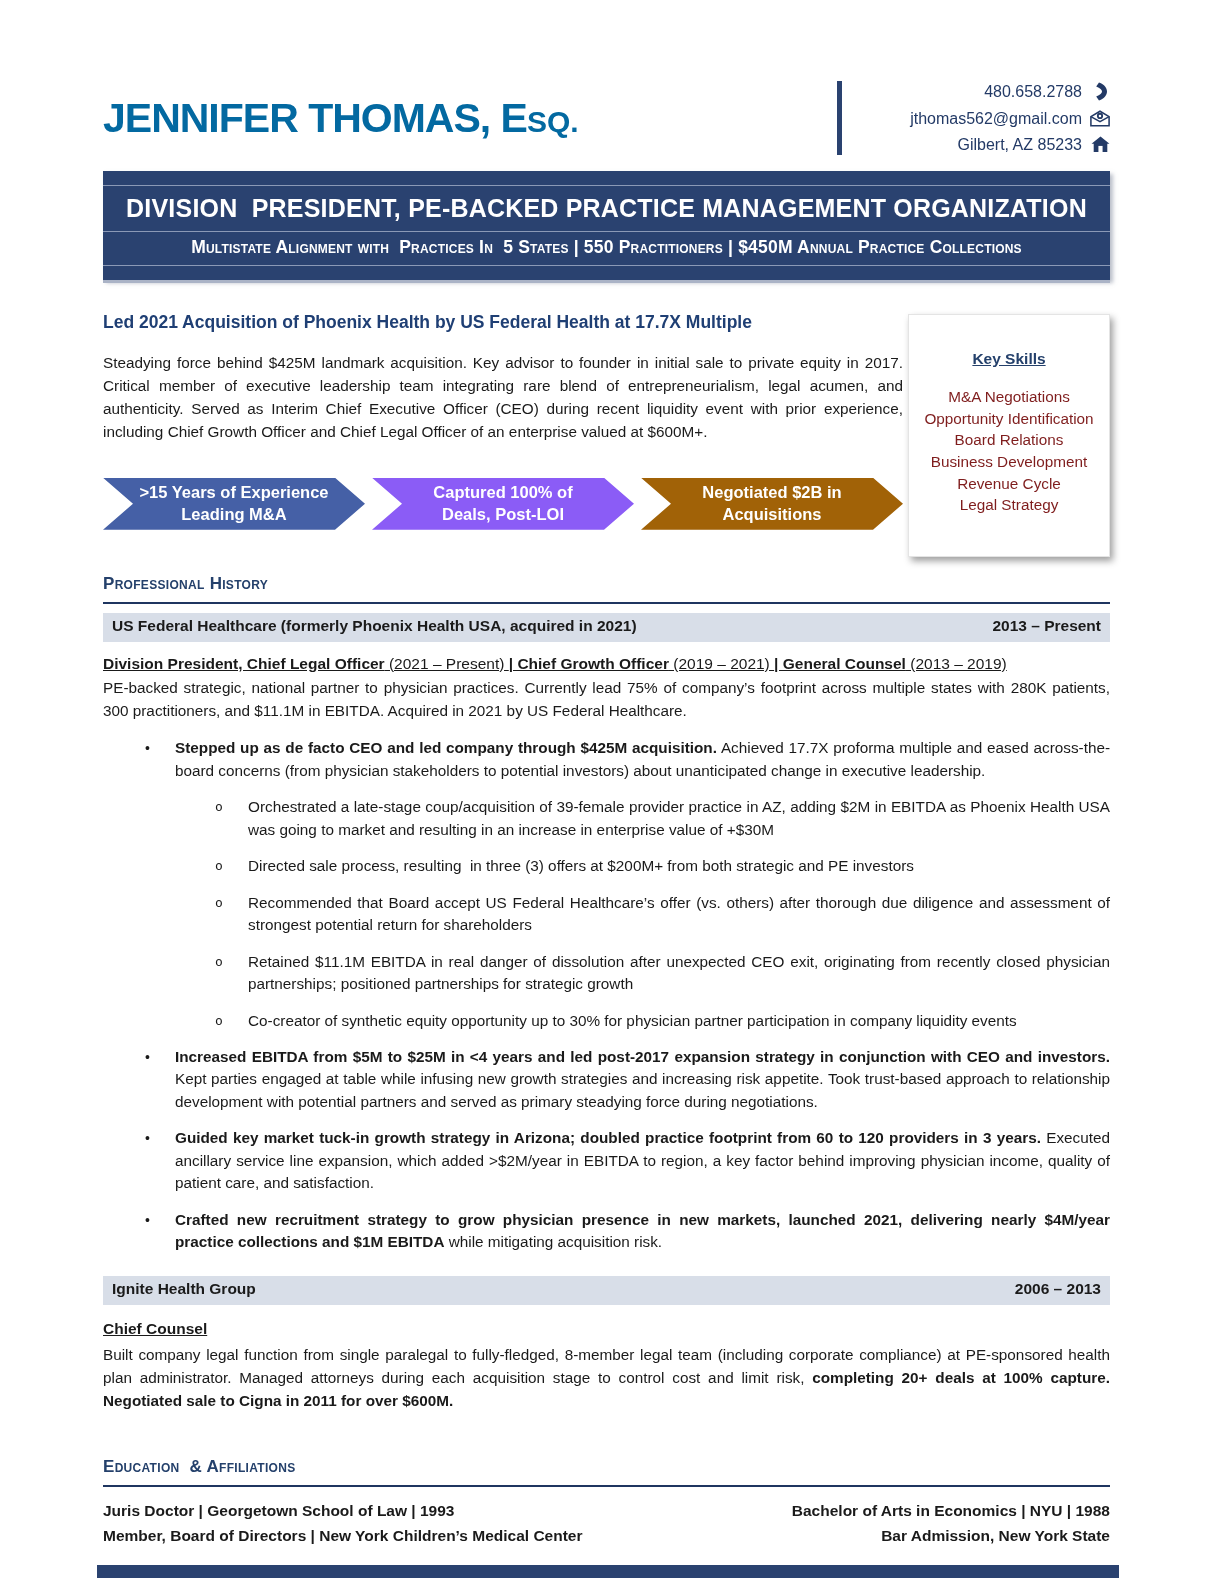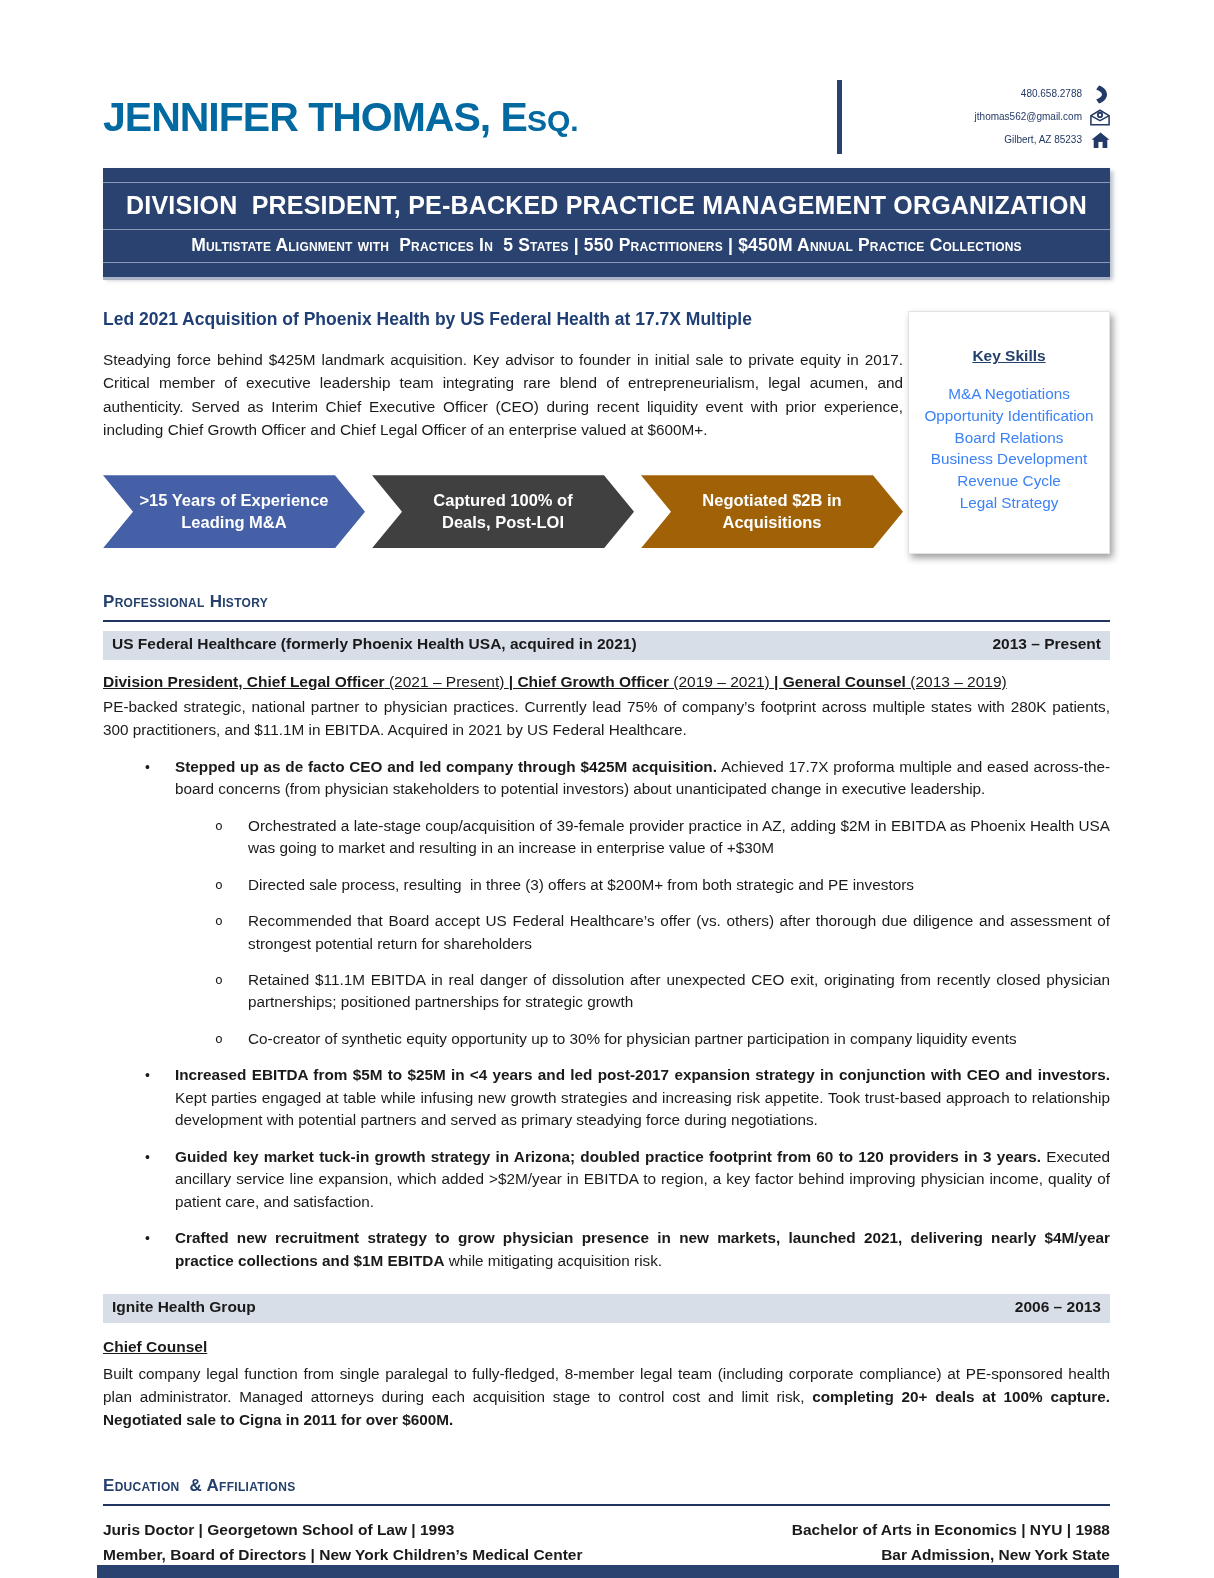--- a/index.html
+++ b/index.html
@@ -11,21 +11,21 @@
     color:#1a1a1a; font-size:15px; line-height:1.47;
   }
   .content { padding:0 104px 0 103px; }
 
   
   .header { display:flex; align-items:center; margin-top:80px; }
   .name { flex:1; color:#0369a1; font-weight:bold; font-size:41px; letter-spacing:-1px; white-space:nowrap; }
   .name .suffix-small { font-size:30px; letter-spacing:0; }
   .hdr-divider { width:5px; height:74px; background:#2a4270; margin-right:10px; }
   .contact { width:258px; display:flex; flex-direction:column; align-items:flex-end; gap:3px;
-             color:#233a66; font-size:10px; font-weight:400; }
+             color:#233a66; font-size:16px; font-weight:400; }
   .contact-row { display:flex; align-items:center; gap:8px; }
   .cicon { width:20px; height:20px; display:inline-flex; align-items:center; justify-content:center; }
   .cicon svg { display:block; }
 
   
   .banner { margin-top:14px; background:#2a4270; color:#fff; text-align:center;
             box-shadow:0 3px 0 #aab3c6, 3px 3px 4px rgba(120,130,150,.5); }
   .banner-strip { height:15px; }
   .banner-strip.top { border-bottom:1px solid #8b99b6; }
   .banner-strip.bottom { border-top:1px solid #8b99b6; }
@@ -37,24 +37,24 @@
   
   .summary { position:relative; margin-top:30px; }
   .summary-headline { color:#1f3f74; font-weight:bold; font-size:17.5px; }
   .summary-para { width:800px; margin-top:15px; text-align:justify; line-height:1.52; font-size:15.3px; }
 
   .skills-box { position:absolute; top:4px; right:0; width:202px; min-height:243px;
                 background:#fff; border:1px solid #e4e4e4;
                 box-shadow:3px 4px 7px rgba(0,0,0,.38);
                 text-align:center; padding:33px 10px 20px; }
   .skills-title { color:#24406b; font-weight:bold; font-size:15.5px; text-decoration:underline; margin-bottom:15px; }
-  .skill-item { font-size:15.3px; line-height:1.42; color:#3b82f6; }
-
-  
-  .chevron-row { margin-top:34px; width:800px; height:73px; display:flex; gap:7px; }
+  .skill-item { font-size:15.3px; line-height:1.42; color:#7f1d1d; }
+
+  
+  .chevron-row { margin-top:34px; width:800px; height:52px; display:flex; gap:7px; }
   .chevron { flex:1; color:#fff; font-weight:bold; font-size:16.5px; line-height:1.32;
              display:flex; align-items:center; justify-content:center; text-align:center;
              white-space:pre-line; padding:0 30px;
              clip-path:polygon(0 0, calc(100% - 30px) 0, 100% 50%, calc(100% - 30px) 100%, 0 100%, 30px 50%); }
 
   
   .section-head { margin-top:42px; color:#24406b; font-weight:bold; font-size:17px;
                   font-variant:small-caps; letter-spacing:.3px; white-space:pre-wrap;
                   border-bottom:2px solid #1f3560; padding-bottom:5px; }
   .company-bar { margin-top:9px; background:#d8dee8; display:flex; justify-content:space-between;
@@ -147,21 +147,21 @@
             <div class="skill-item">Board Relations</div>
             <div class="skill-item">Business Development</div>
             <div class="skill-item">Revenue Cycle</div>
             <div class="skill-item">Legal Strategy</div>
           </div>
       </div>
 
       <div class="chevron-row">
           <div class="chevron" style="background: rgb(69, 96, 166);">&gt;15 Years of Experience
 Leading M&amp;A</div>
-          <div class="chevron" style="background: #404040;">Captured 100% of
+          <div class="chevron" style="background: #8b5cf6;">Captured 100% of
 Deals, Post-LOI</div>
           <div class="chevron" style="background: #a16207;">Negotiated $2B in
 Acquisitions</div>
         </div>
     </div>
 
     
     <div class="section-head">Professional History</div>
 
     <div class="company-bar">

